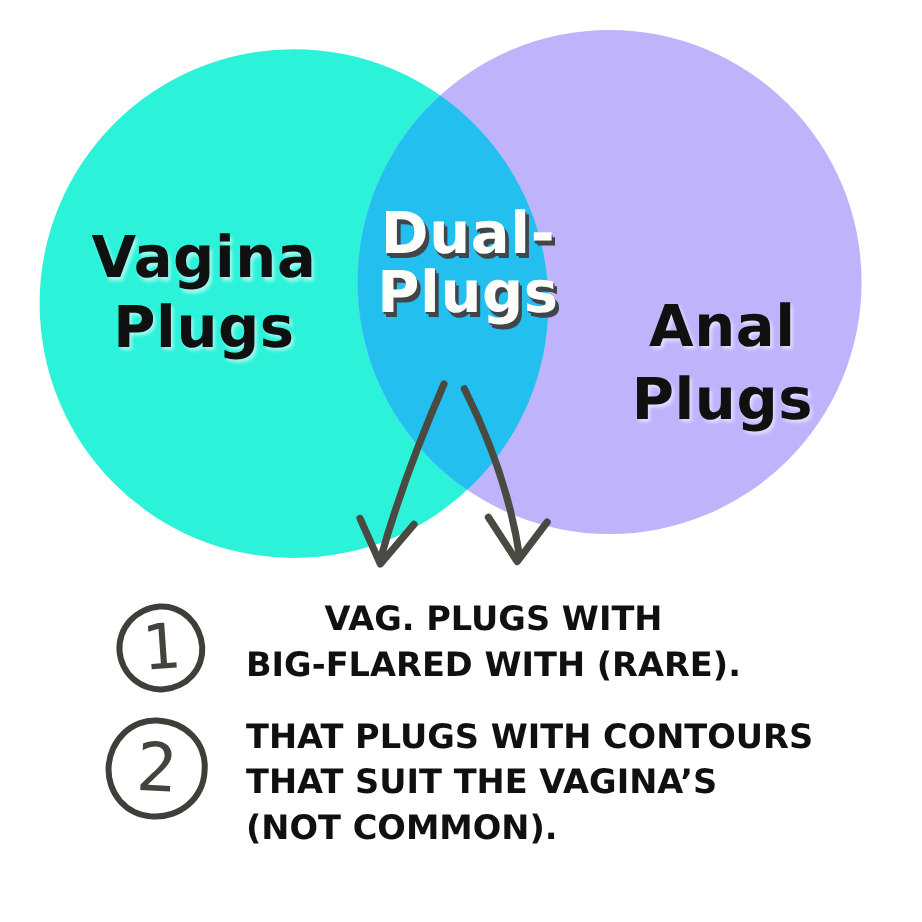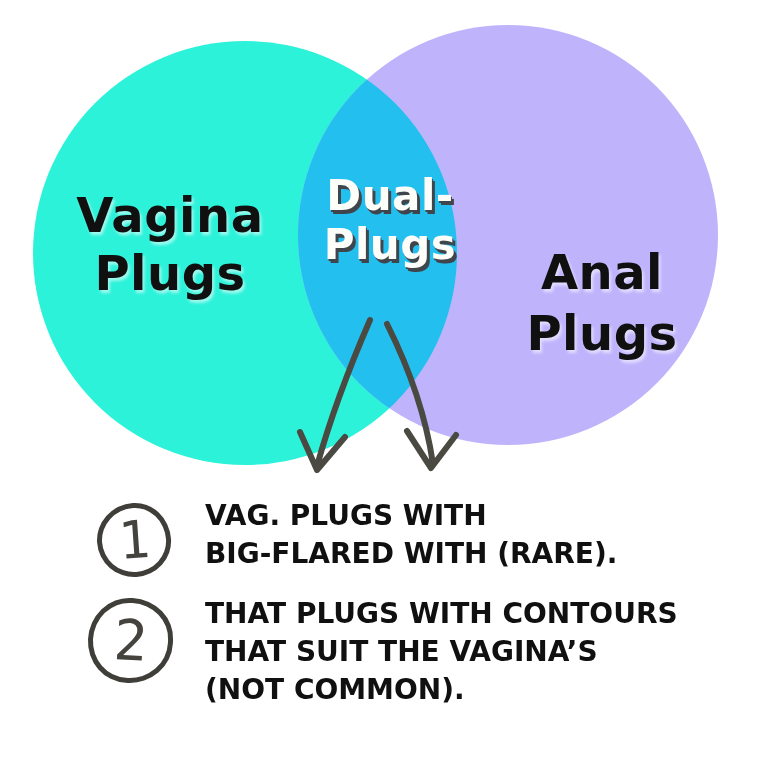--- a/index.html
+++ b/index.html
@@ -35,21 +35,21 @@
   }
   .label-left  { left: 52px;  top: 155px; width: 236px; }
   .label-right { left: 452px; top: 211px; width: 300px; line-height: 61px; }
   .label-intersection {
     position: absolute;
     left: 268px;
     top: 171px;
     width: 244px;
     text-align: center;
     font-weight: bold;
-    font-size: 42px;
+    font-size: 48px;
     line-height: 49px;
     color: #fdfdfa;
     text-shadow: 3px 4px 0 #40454b, 1px 2px 0 #40454b;
     letter-spacing: 0.5px;
   }
   .note-marker {
     position: absolute;
     box-sizing: border-box;
     border: 5px solid #403e39;
     background: transparent;
@@ -75,21 +75,21 @@
   .note-text {
     position: absolute;
     left: 205px;
     color: #101010;
     font-weight: bold;
     font-size: 28px;
     line-height: 38px;
     letter-spacing: 0px;
     white-space: nowrap;
   }
-  .note-text-1 { top: 497px; }
+  .note-text-1 { top: 497px; text-align: center; }
   .note-text-2 { top: 595px; }
 </style>
 </head>
 <body>
 
 <div class="canvas">
 
   <svg class="venn-svg" viewBox="0 0 768 768">
     <defs>
       <clipPath id="clip-right-circle">

